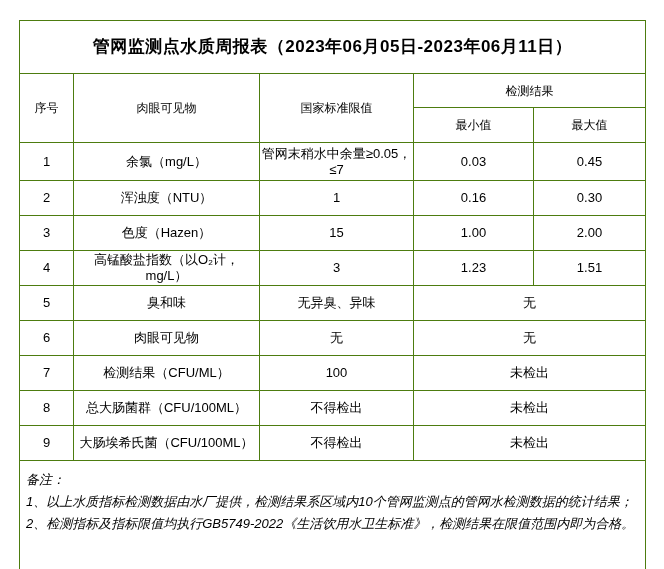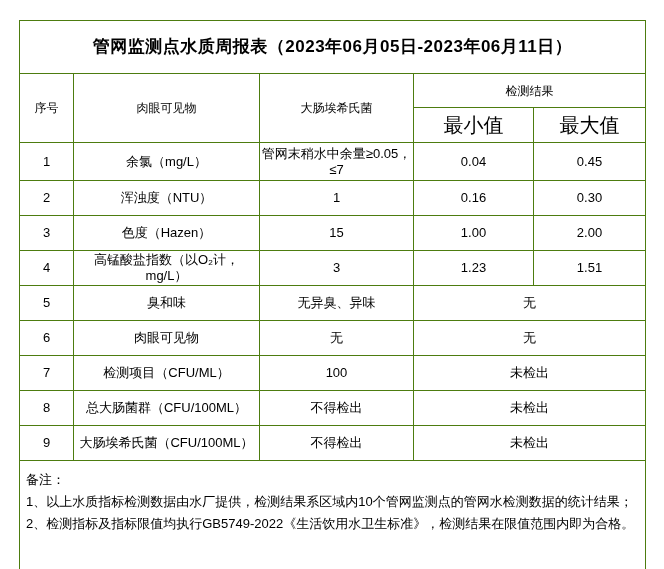--- a/index.html
+++ b/index.html
@@ -33,33 +33,33 @@
     line-height: 16px;
     overflow: hidden;
   }
   tr.title-row td {
     height: 52px;
     font-size: 17px;
     font-weight: bold;
     letter-spacing: 0.5px;
   }
   tr.head-top td { height: 33px; font-size: 12px; }
-  tr.head-sub td { height: 34px; font-size: 20px; }
+  tr.head-sub td { height: 34px; font-size: 12px; }
   td.rowspan-head { font-size: 14px; }
   tr.data-row-first td { height: 37px; }
   tr.data-row td { height: 34px; }
   tr.notes-row td {
     height: 108px;
     text-align: left;
     vertical-align: top;
     padding: 8px 6px 0 6px;
     font-size: 13px;
     line-height: 22px;
   }
-  .note-line { white-space: nowrap; }
+  .note-line { white-space: nowrap; font-style: italic; }
 </style>
 </head>
 <body>
 
 <div class="page">
   <table class="report">
     <colgroup>
       <col style="width:54px">
       <col style="width:186px">
       <col style="width:154px">
@@ -68,33 +68,33 @@
     </colgroup>
 
     <tbody>
         <tr class="title-row">
       <td colspan="5">管网监测点水质周报表（2023年06月05日-2023年06月11日）</td>
     </tr>
 
     <tr class="head-top">
       <td rowspan="2" class="rowspan-head">序号</td>
       <td rowspan="2" class="rowspan-head">肉眼可见物</td>
-      <td rowspan="2" class="rowspan-head">大肠埃希氏菌</td>
+      <td rowspan="2" class="rowspan-head">国家标准限值</td>
       <td colspan="2">检测结果</td>
     </tr>
     <tr class="head-sub">
       <td>最小值</td>
       <td>最大值</td>
     </tr>
 
     <tr class="data-row-first">
       <td>1</td>
       <td>余氯（mg/L）</td>
       <td>管网末稍水中余量≥0.05，≤7</td>
-      <td>0.04</td>
+      <td>0.03</td>
       <td>0.45</td>
     </tr>
     <tr class="data-row">
       <td>2</td>
       <td>浑浊度（NTU）</td>
       <td>1</td>
       <td>0.16</td>
       <td>0.30</td>
     </tr>
     <tr class="data-row">
@@ -118,21 +118,21 @@
       <td colspan="2">无</td>
     </tr>
     <tr class="data-row">
       <td>6</td>
       <td>肉眼可见物</td>
       <td>无</td>
       <td colspan="2">无</td>
     </tr>
     <tr class="data-row">
       <td>7</td>
-      <td>检测项目（CFU/ML）</td>
+      <td>检测结果（CFU/ML）</td>
       <td>100</td>
       <td colspan="2">未检出</td>
     </tr>
     <tr class="data-row">
       <td>8</td>
       <td>总大肠菌群（CFU/100ML）</td>
       <td>不得检出</td>
       <td colspan="2">未检出</td>
     </tr>
     <tr class="data-row">

